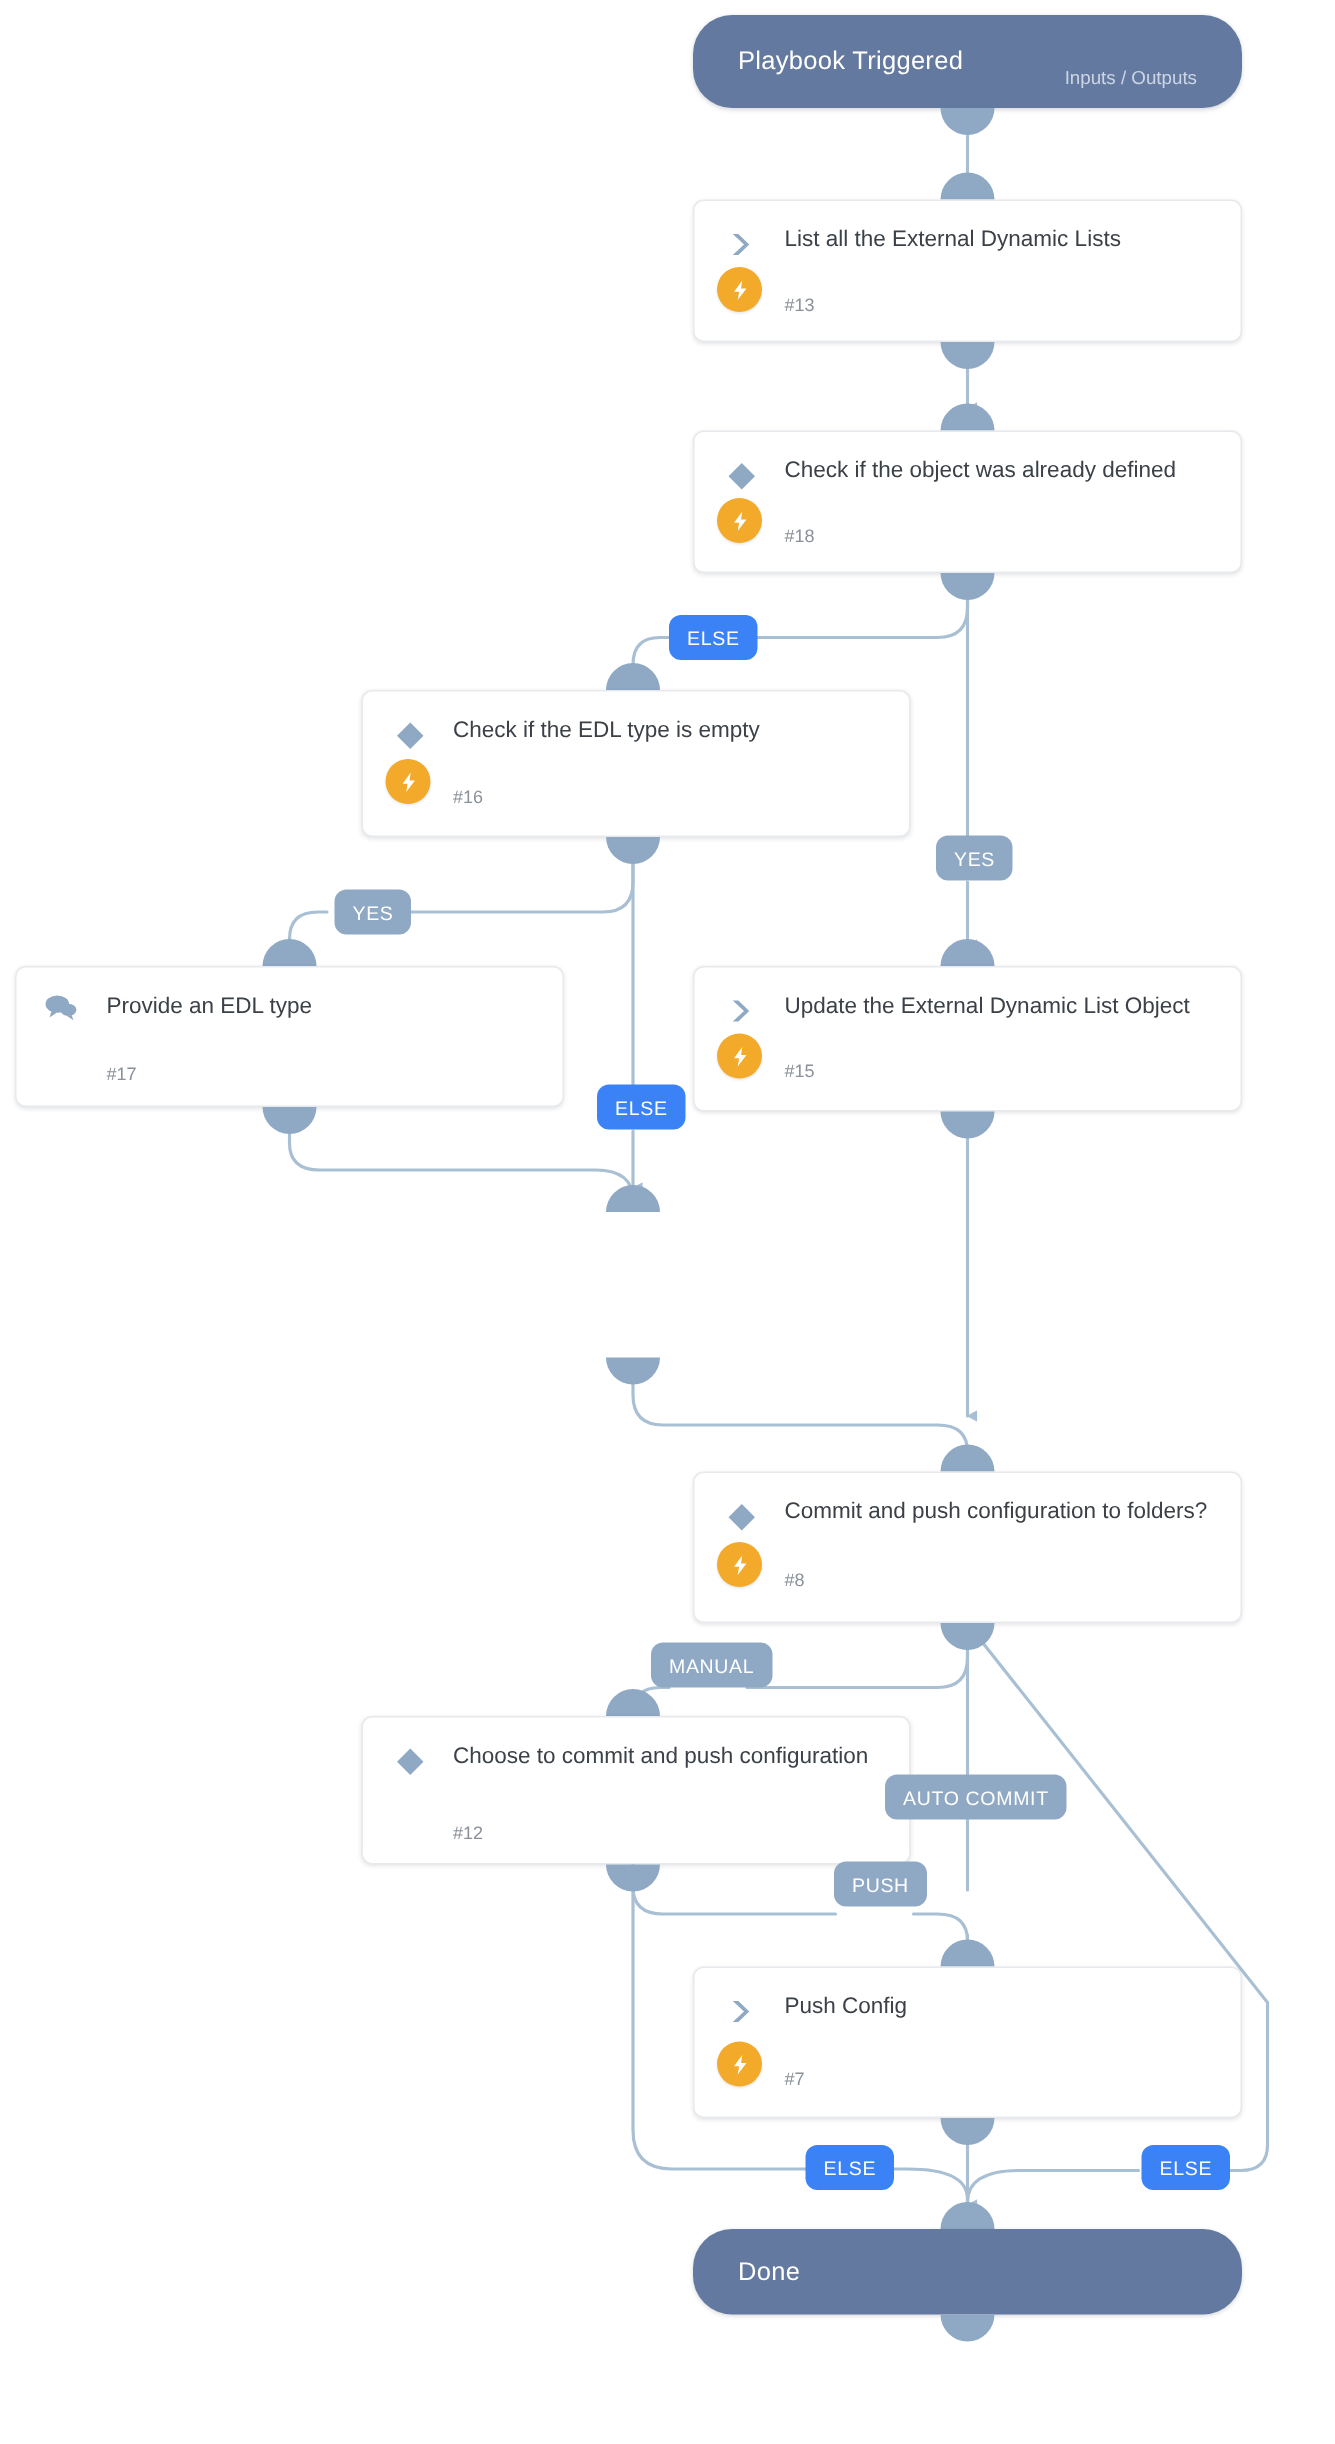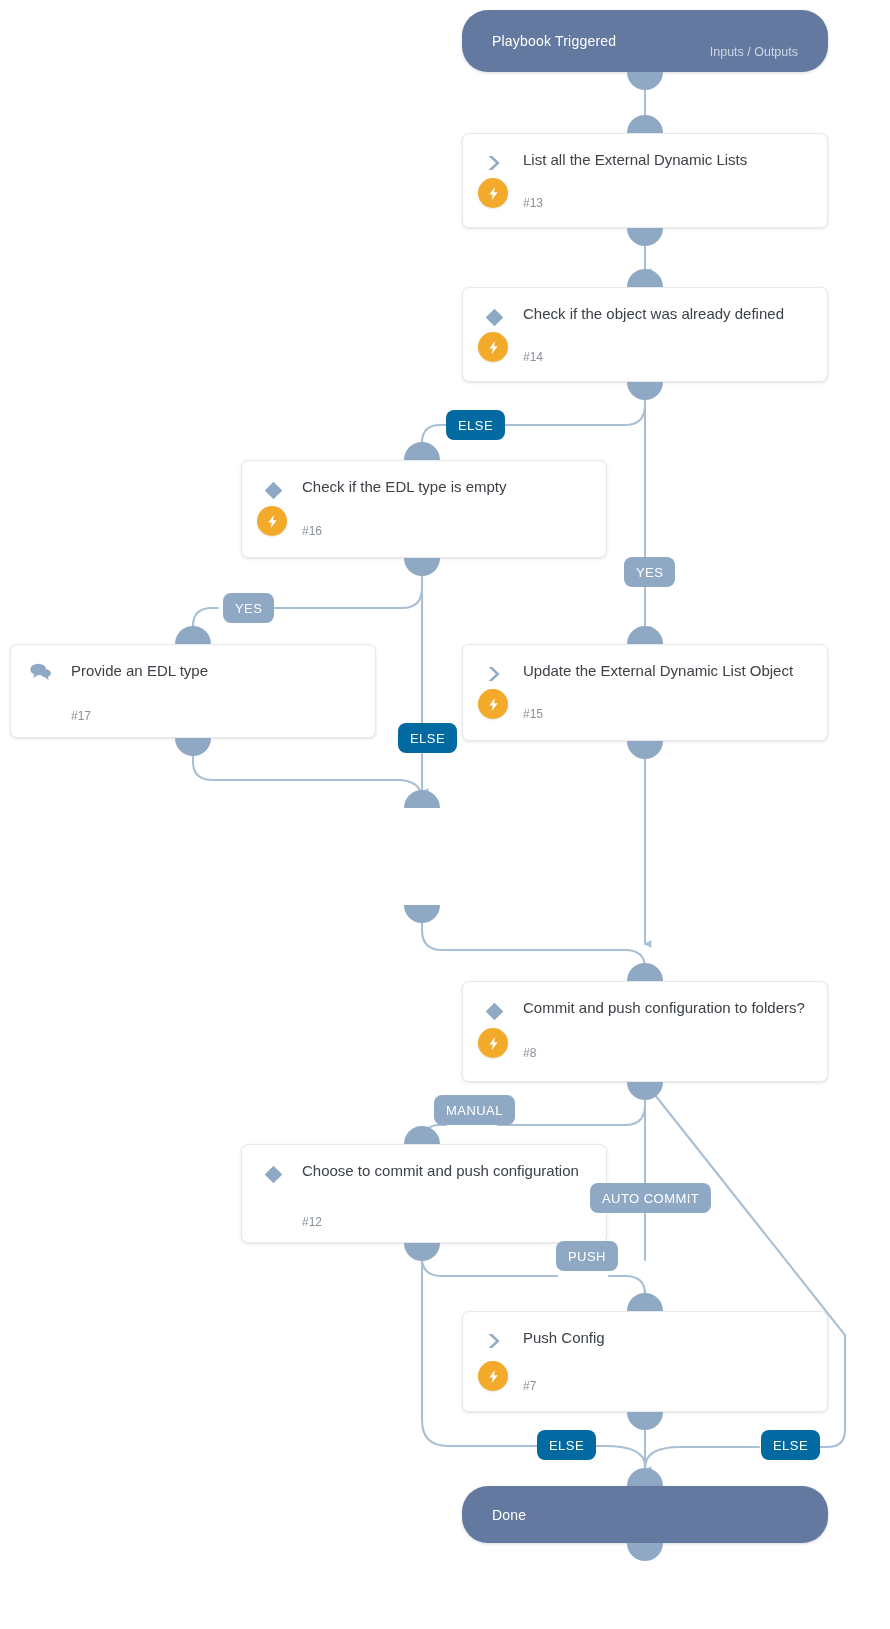--- a/index.html
+++ b/index.html
@@ -18,21 +18,21 @@
   .pill{
     position:absolute;
     background:#64799f;
     border-radius:26px;
     display:flex;align-items:center;
     box-sizing:border-box;
     padding:0 30px;
     box-shadow:0 1px 3px rgba(30,40,60,.18);
   }
   .pill .pill-title{
-    color:#ffffff;font-size:14px;letter-spacing:.2px;flex:1 1 auto;
+    color:#ffffff;font-size:17px;letter-spacing:.2px;flex:1 1 auto;
   }
   .pill .pill-sub{
     color:#ccd6e6;font-size:12.5px;flex:0 0 auto;margin-top:21px;
   }
 
   
   .node{
     position:absolute;
     background:#ffffff;
     border:1px solid #e7e9ec;
@@ -74,21 +74,21 @@
     display:flex;align-items:center;justify-content:center;
     border-radius:8px;
     color:#ffffff;
     font-size:13px;
     letter-spacing:.45px;
     height:30px;
     box-sizing:border-box;
     padding:0 12px;
     white-space:nowrap;
   }
-  .elabel.dark{background:#0369a1;}
+  .elabel.dark{background:#3b82f6;}
   .elabel.blue{background:#8fa9c4;}
 
   svg.ic{display:block;}
 </style>
 </head>
 <body>
 
 <div id="canvas">
 
   <svg id="edges" viewBox="0 0 890 1629" xmlns="http://www.w3.org/2000/svg">
@@ -170,21 +170,21 @@
       <svg class="ic" width="21" height="21" viewBox="0 0 20 20">
         <path d="M10,1.6 L18.4,10 L10,18.4 L1.6,10 Z" fill="#8fa9c4"></path>
       </svg>
     </span>
     <span class="nd-badge" style="top:44px;">
       <svg class="ic" width="15" height="15" viewBox="0 0 16 16">
         <path d="M9.4,1 L3.6,9.1 L7.2,9.1 L6.2,15 L12.4,6.7 L8.6,6.7 Z" fill="#ffffff"></path>
       </svg>
     </span>
     <div class="nd-title">Check if the object was already defined</div>
-    <div class="nd-id" style="top:62px;">#14</div>
+    <div class="nd-id" style="top:62px;">#18</div>
   </div>
   <div class="port bot" style="left:627px;top:382px;"></div>
 
   <div class="elabel dark" style="left:446px;top:410px;">
     <span>ELSE</span>
   </div>
 
   <div class="port top" style="left:404px;top:442px;"></div>
   <div class="node" style="left:241px;top:460px;width:366px;height:98px;">
     <span class="nd-icon">

